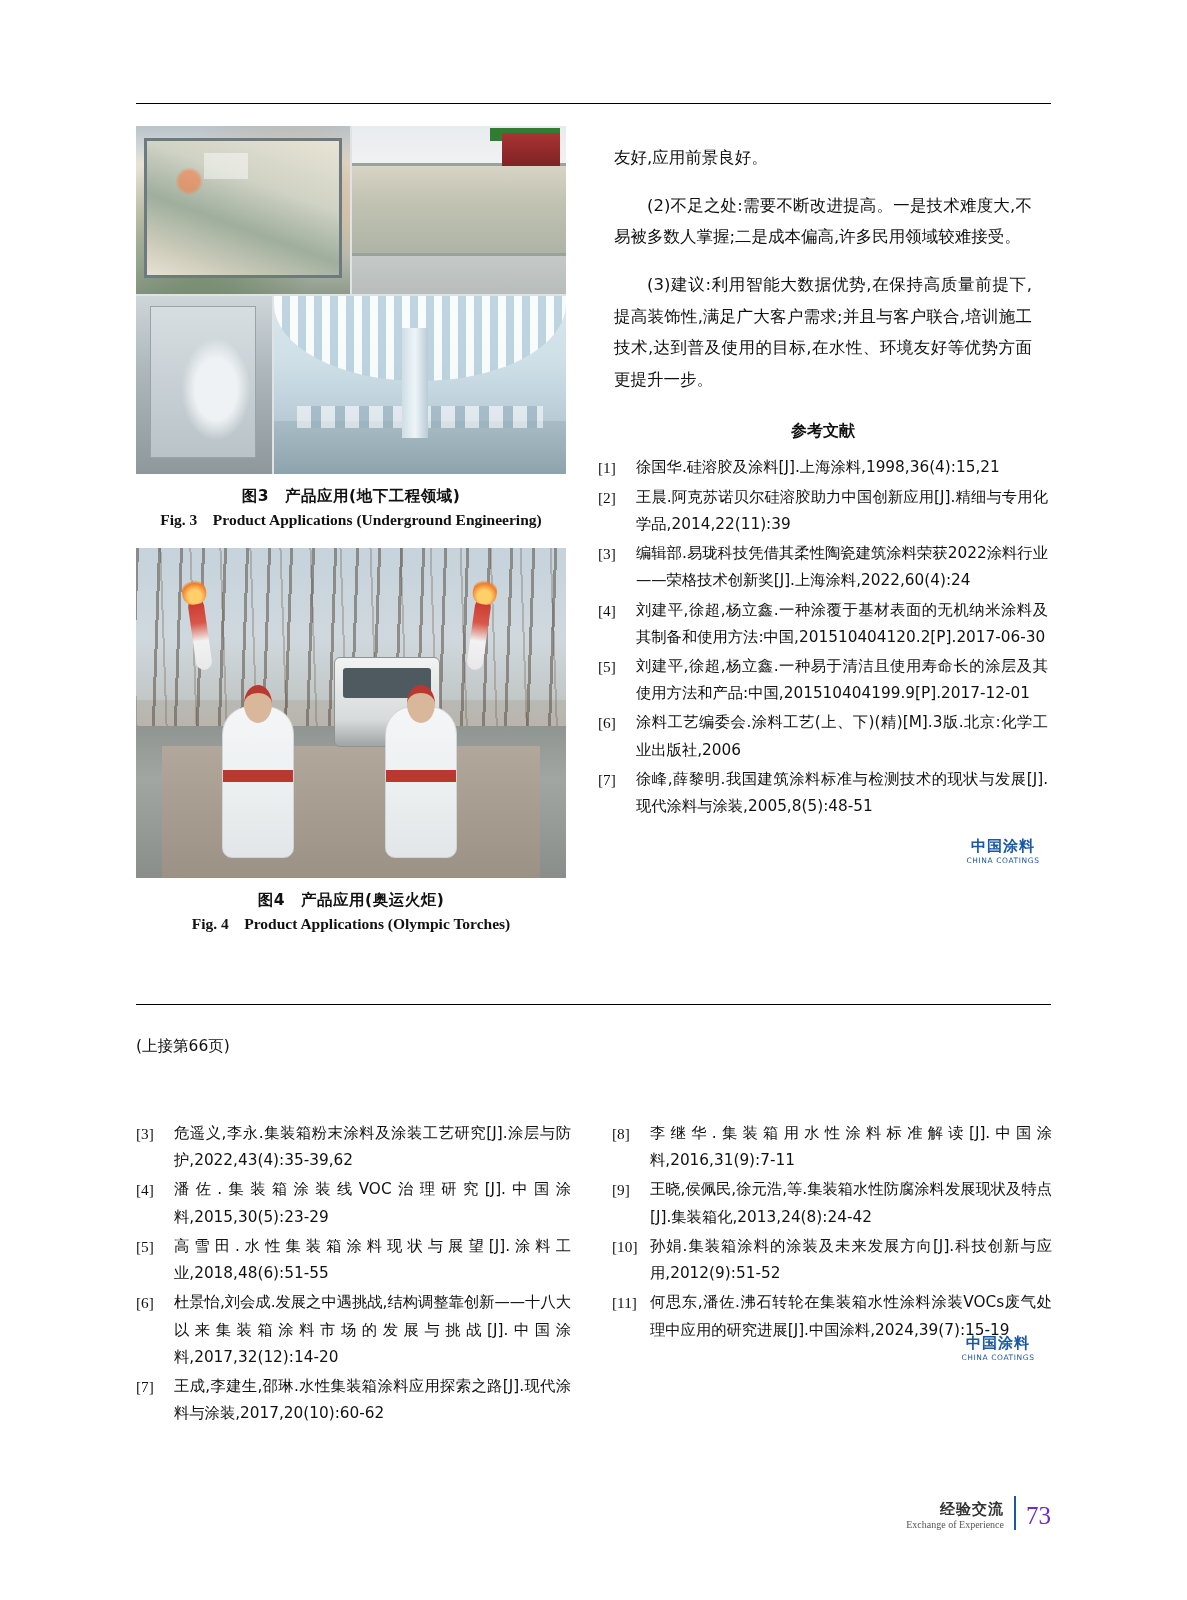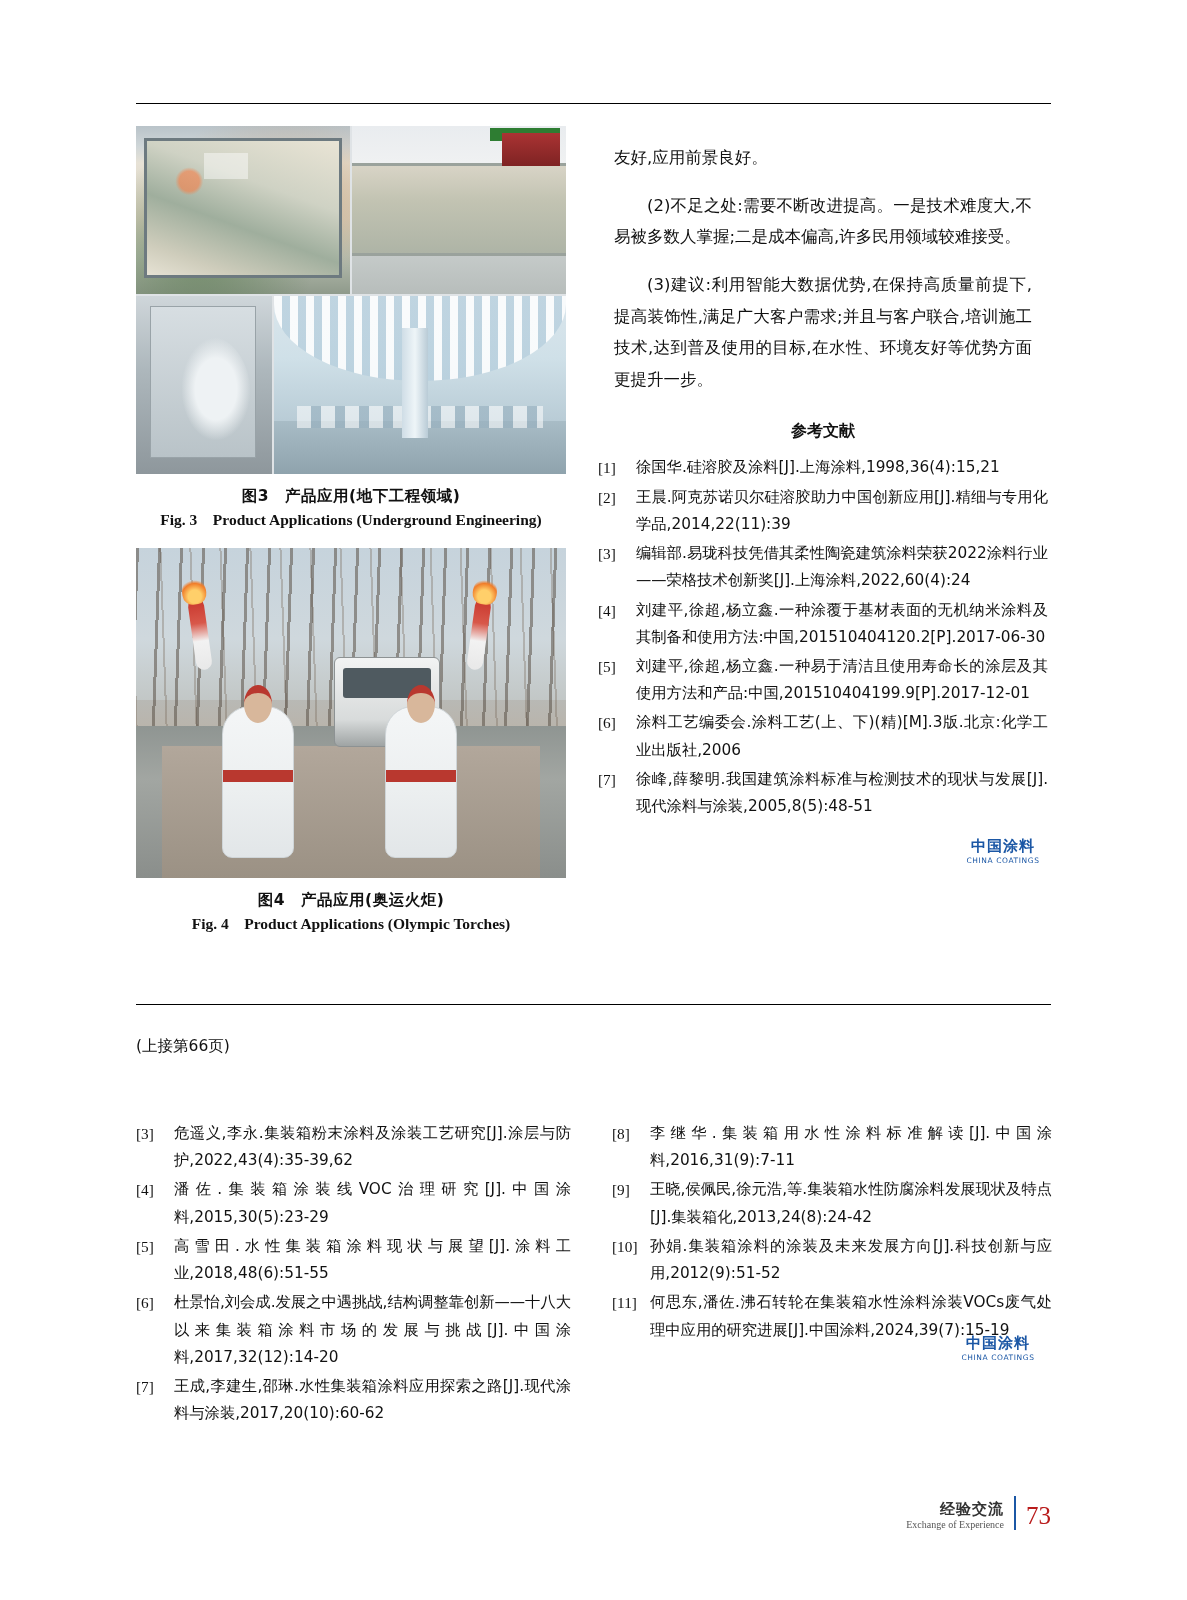--- a/index.html
+++ b/index.html
@@ -260,21 +260,21 @@
     right: 136px;
     bottom: 70px;
     display: flex;
     align-items: flex-end;
     gap: 10px;
   }
   .footer .ftext { text-align: right; font-family: "DejaVu Sans", sans-serif; }
   .footer .fcn { font-size: 15px; font-weight: bold; color: #333; letter-spacing: 1px; }
   .footer .fen { font-size: 10px; color: #555; font-family: "Liberation Serif", serif; }
   .footer .bar { width: 2px; height: 34px; background: #1b57a5; }
-  .footer .pageno { font-family: "Liberation Serif", serif; font-size: 25px; color: #b91c1c; }
+  .footer .pageno { font-family: "Liberation Serif", serif; font-size: 25px; color: #6d28d9; }
 </style>
 </head>
 <body>
 
 <div class="page">
 
   <div class="header-rule"></div>
 
   <div class="left-col">
 

